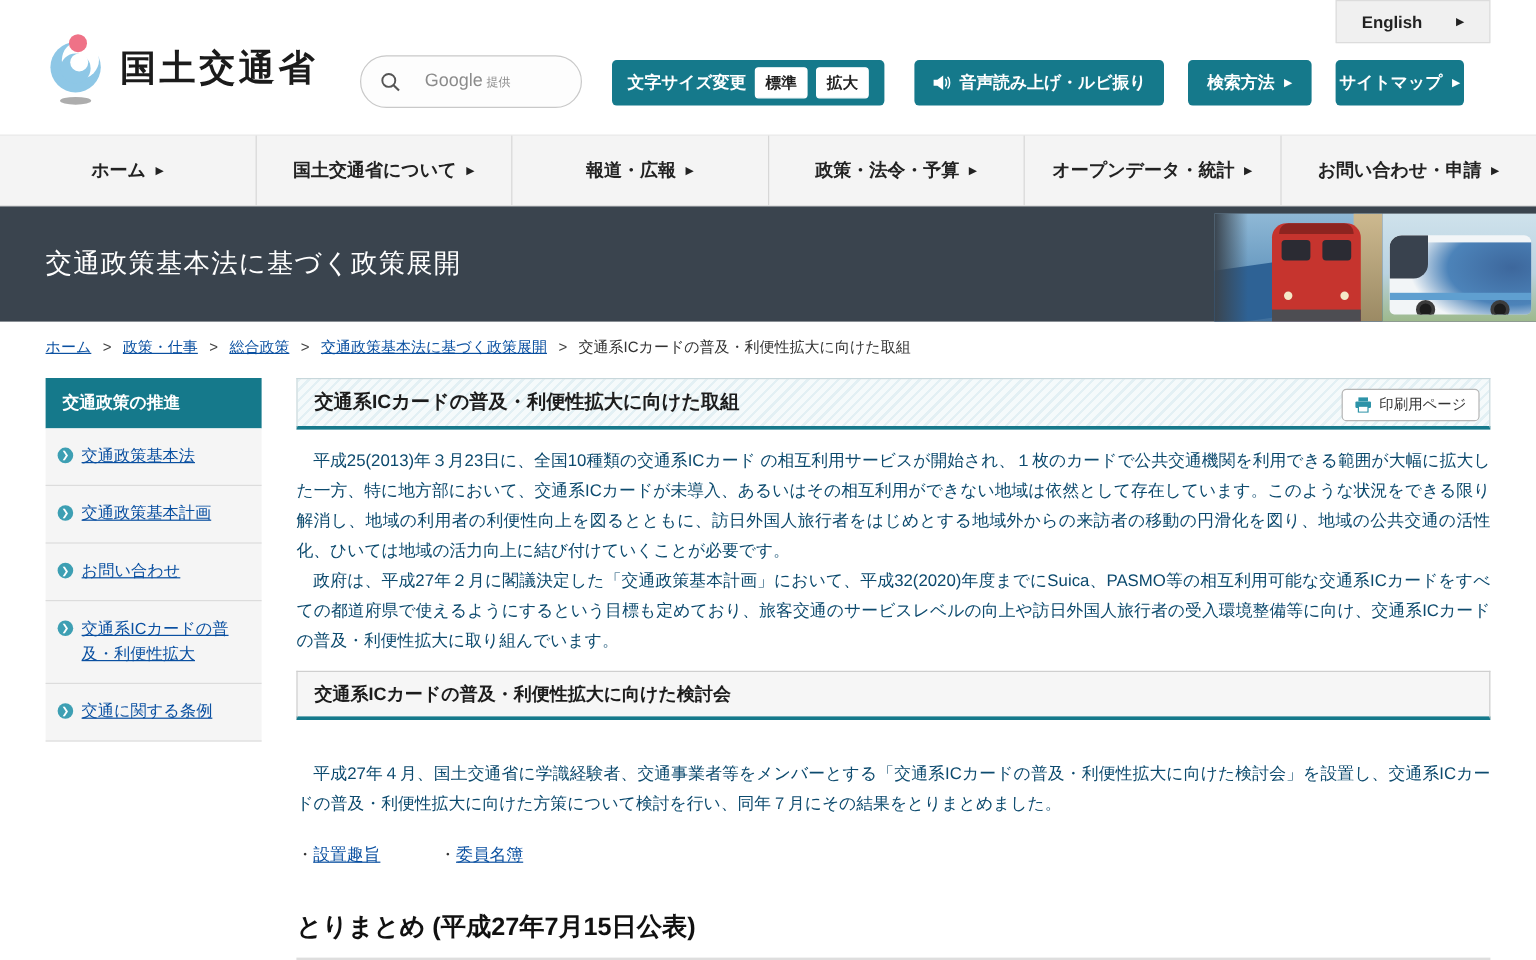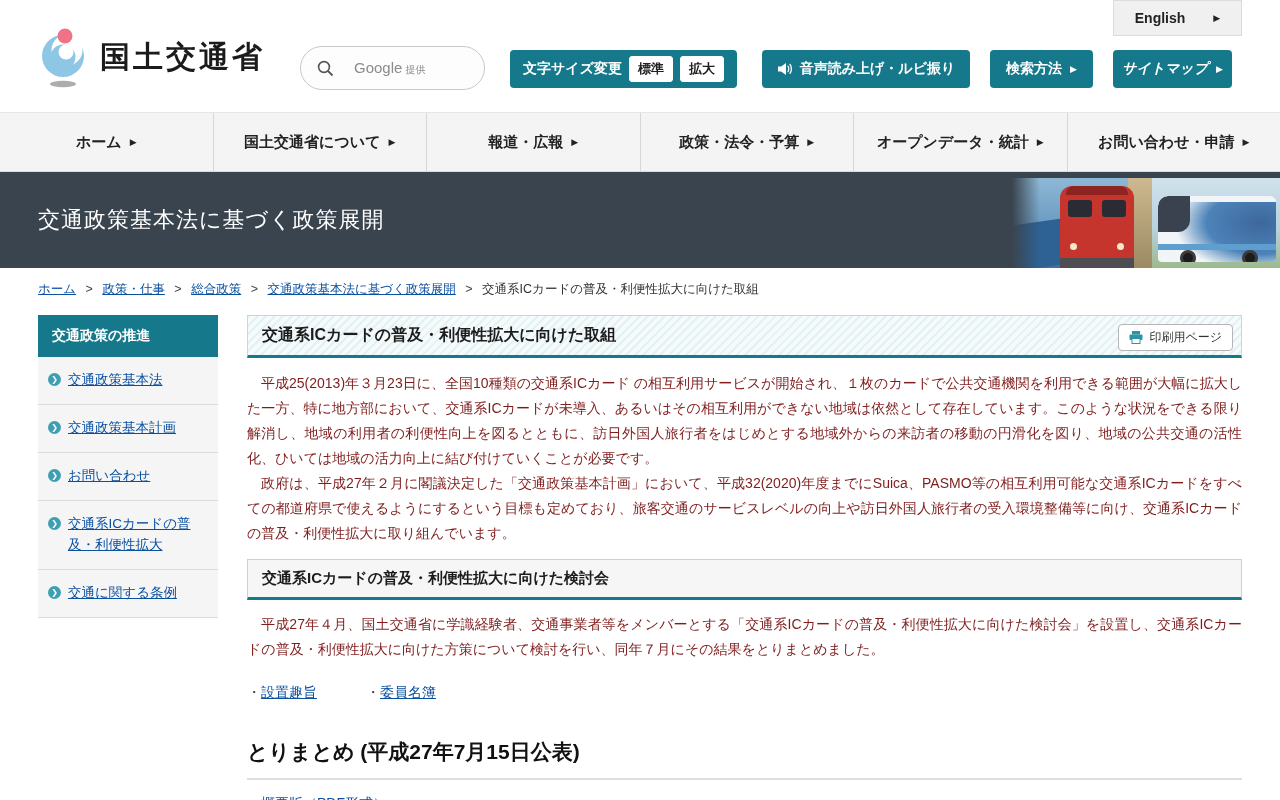--- a/index.html
+++ b/index.html
@@ -19,21 +19,21 @@
   .searchbox .ph-sub { font-size:10px; margin-left:3px; }
   .english-btn { position:absolute; left:1113px; top:0; width:129px; height:36px;
     background:#f0f0f0; border:1px solid #dcdcdc; display:flex; align-items:center;
     justify-content:center; font-size:14px; font-weight:700; color:#222; cursor:pointer;gap:20px; }
   .teal-btn { position:absolute; top:50px; height:38px; background:#15798b; border-radius:4px;
     color:#fff; font-size:14px; font-weight:700; display:flex; align-items:center;
     justify-content:center; cursor:pointer; }
   .btn-fontsize { left:510px; width:227px; }
   .btn-speech   { left:762px; width:208px; }
   .btn-searchmethod { left:990px; width:103px; }
-  .btn-sitemap  { left:1113px; width:119px;font-style:italic; }
+  .btn-sitemap  { left:1113px; width:107px; }
   .chip { background:#fff; color:#222; font-size:13px; font-weight:700;
     border-radius:3px; padding:3px 8px; margin-left:7px; border:1px solid #fff; cursor:pointer; }
   .arrow-w { font-size:9px; margin-left:8px; color:#fff; }
   .arrow-d { font-size:9px; margin-left:8px; color:#222; }
 
   
   .nav { height:60px; background:#f4f4f4; border-top:1px solid #e6e6e6; border-bottom:1px solid #dcdcdc;
     display:flex; }
   .nav-item { flex:1; display:flex; align-items:center; justify-content:center;
     font-size:15px; font-weight:700; color:#222; border-left:1px solid #d7d7d7; cursor:pointer; }
@@ -93,25 +93,25 @@
 
   .main { margin-left:209px; width:995px; }
   .page-titlebox { position:relative; height:43px; border:1px solid #c7d7db; border-bottom:3px solid #15798b;
     background:repeating-linear-gradient(135deg,#e3f0f4 0 2px,#f5fafb 2px 6px);
     display:flex; align-items:center; padding-left:14px; }
   .page-titlebox h2 { font-size:16px; font-weight:700; color:#1c1c1c; }
   .print-btn { position:absolute; right:8px; top:8px; height:27px; background:#fff;
     border:1px solid #b5b5b5; border-radius:4px; display:flex; align-items:center; gap:6px;
     padding:0 10px; font-size:12px; color:#333; cursor:pointer; }
   .intro { margin-top:13px; }
-  .main p.body { font-size:14px; line-height:25px; color:#7f1d1d; text-align:justify; }
+  .main p.body { font-size:14px; line-height:25px; color:#0c4a6e; text-align:justify; }
   .section-box { margin-top:13px; background:#f6f6f6; border:1px solid #cfcfcf;
     border-bottom:3px solid #15798b; padding:9px 14px; }
   .section-box h3 { font-size:15px; font-weight:700; color:#1c1c1c; }
-  .section-body { margin-top:12px; }
+  .section-body { margin-top:32px; }
   .linkrow { margin-top:22px; display:flex; gap:49px; font-size:14px; }
   .linkrow .bullet { color:#333; }
   .linkrow a { color:#0a50a1; text-decoration:underline; cursor:pointer; }
   .summary-head { margin-top:36px; border-bottom:2px solid #dedede; padding-bottom:12px; }
   .summary-head h3 { font-size:21px; font-weight:700; color:#111; }
   .bottomrow { margin-top:15px; }
 </style>
 </head>
 <body>
 

